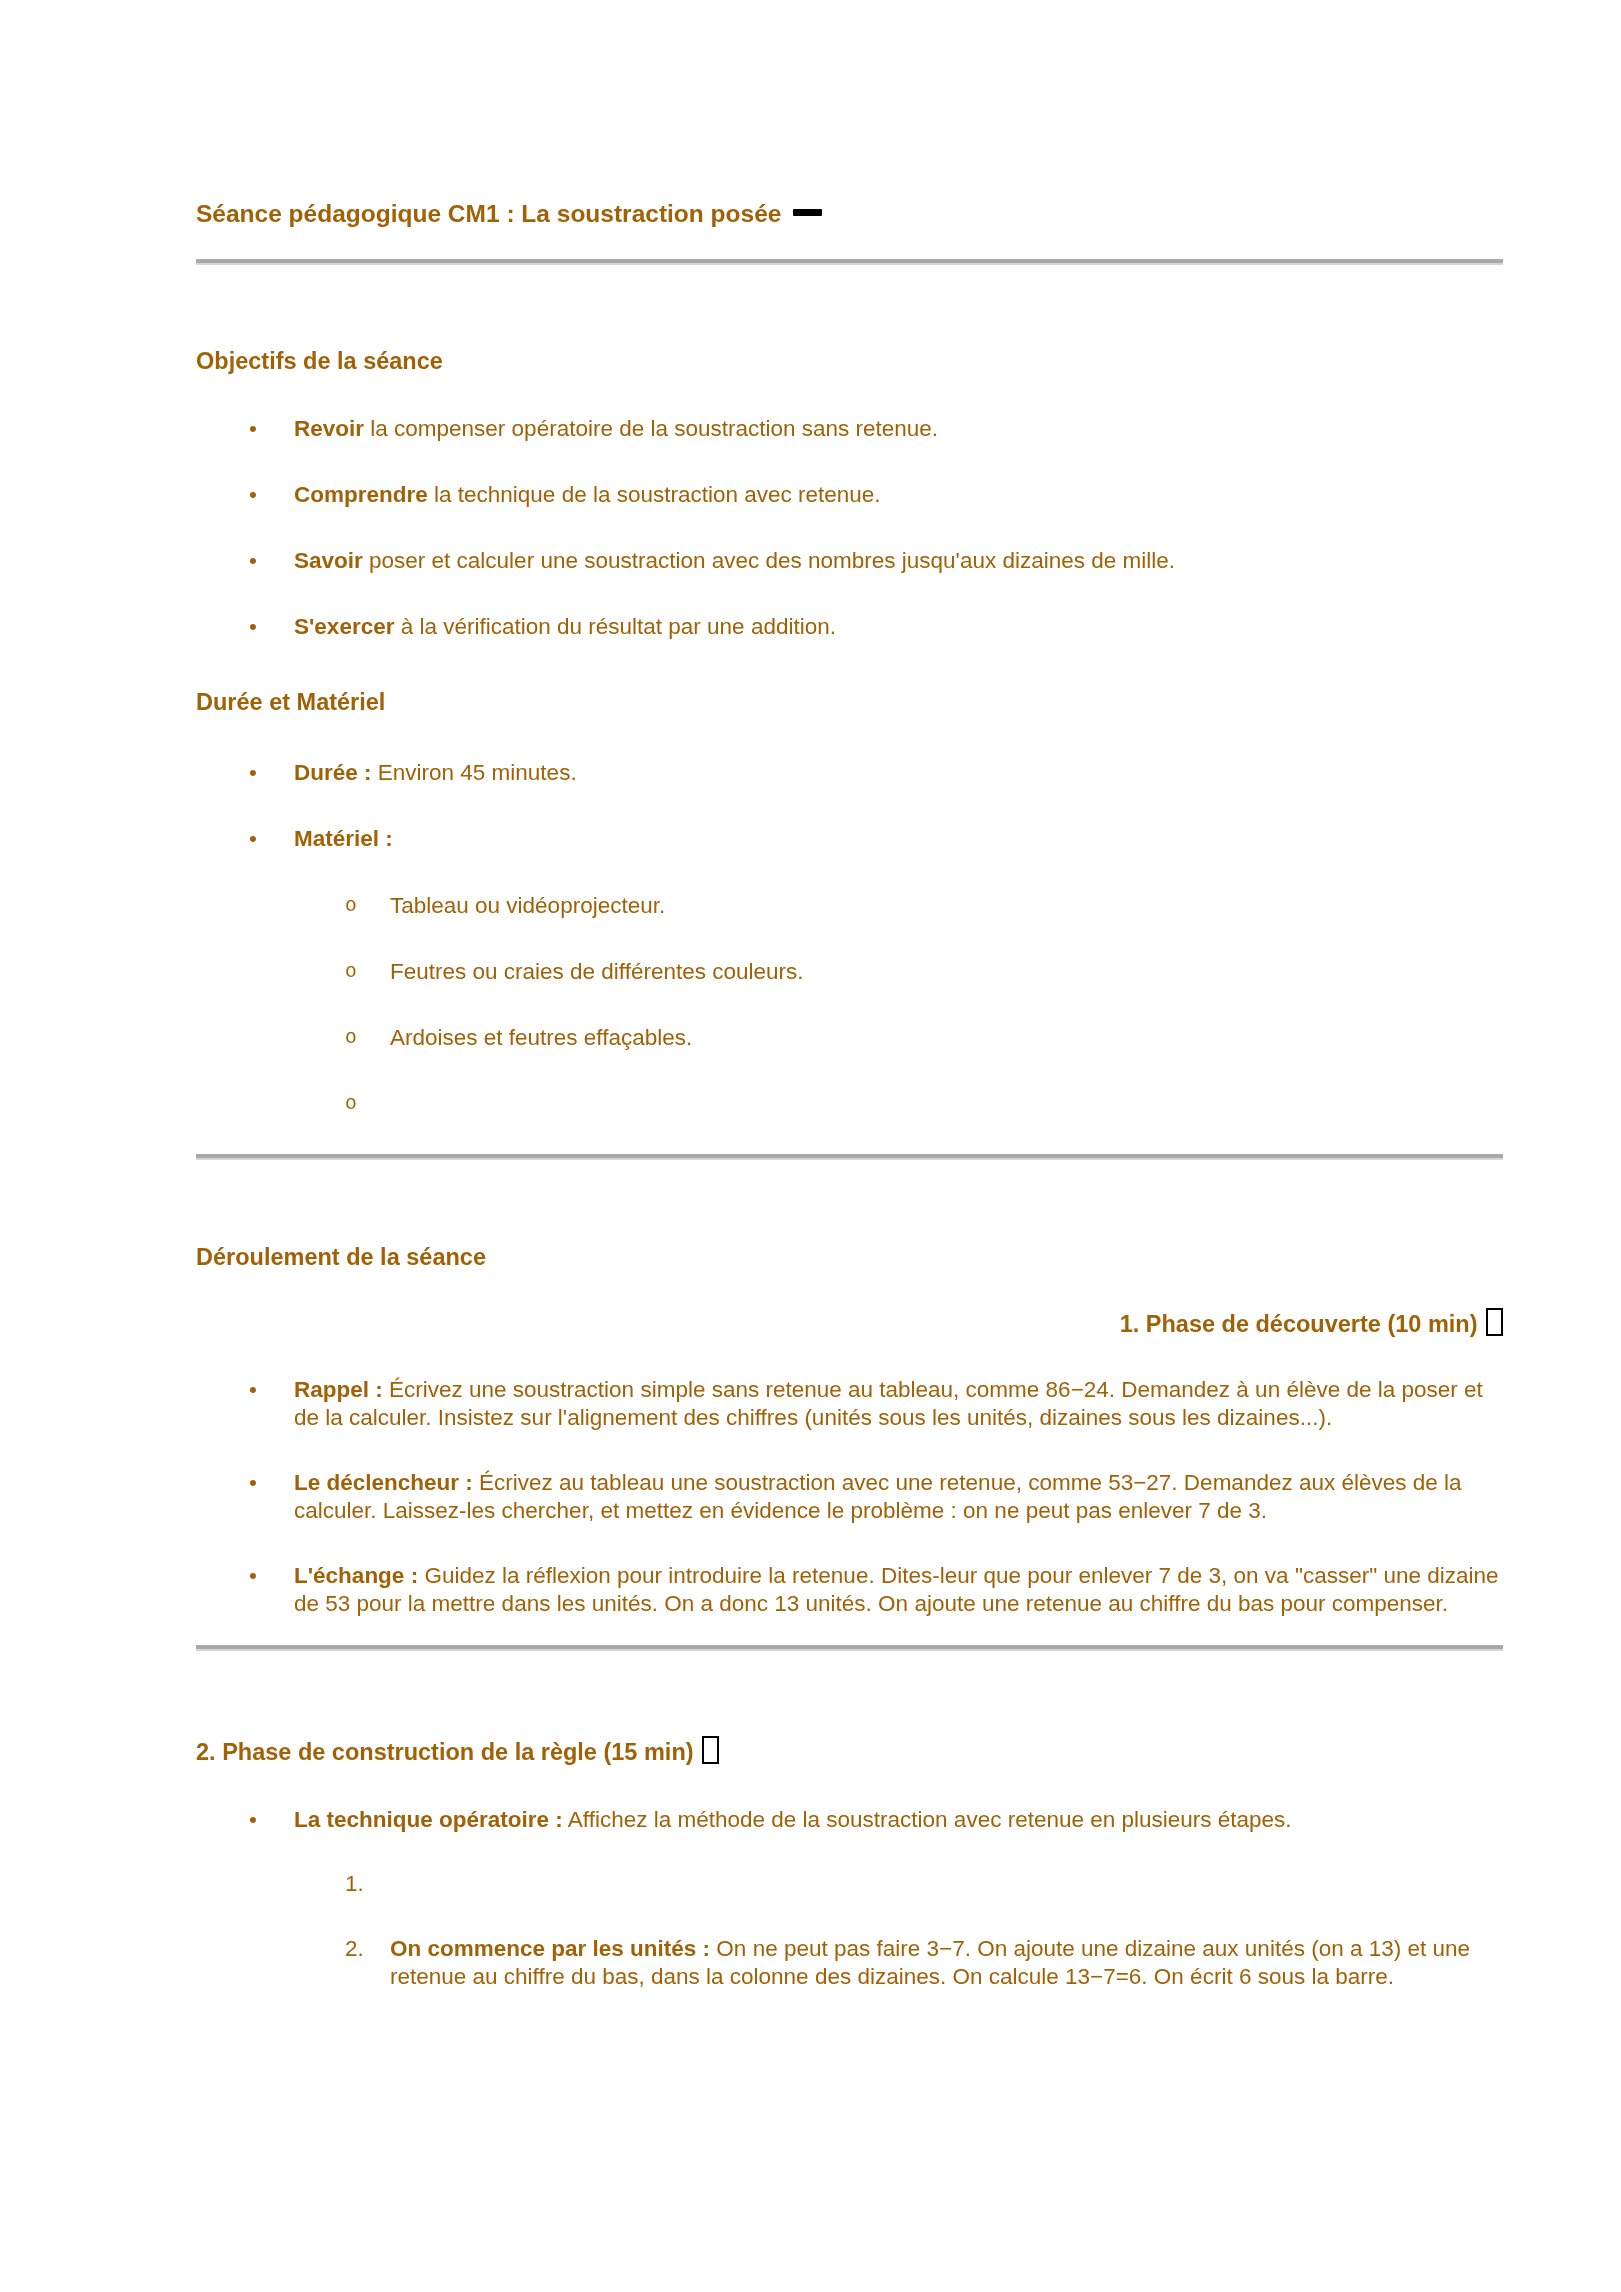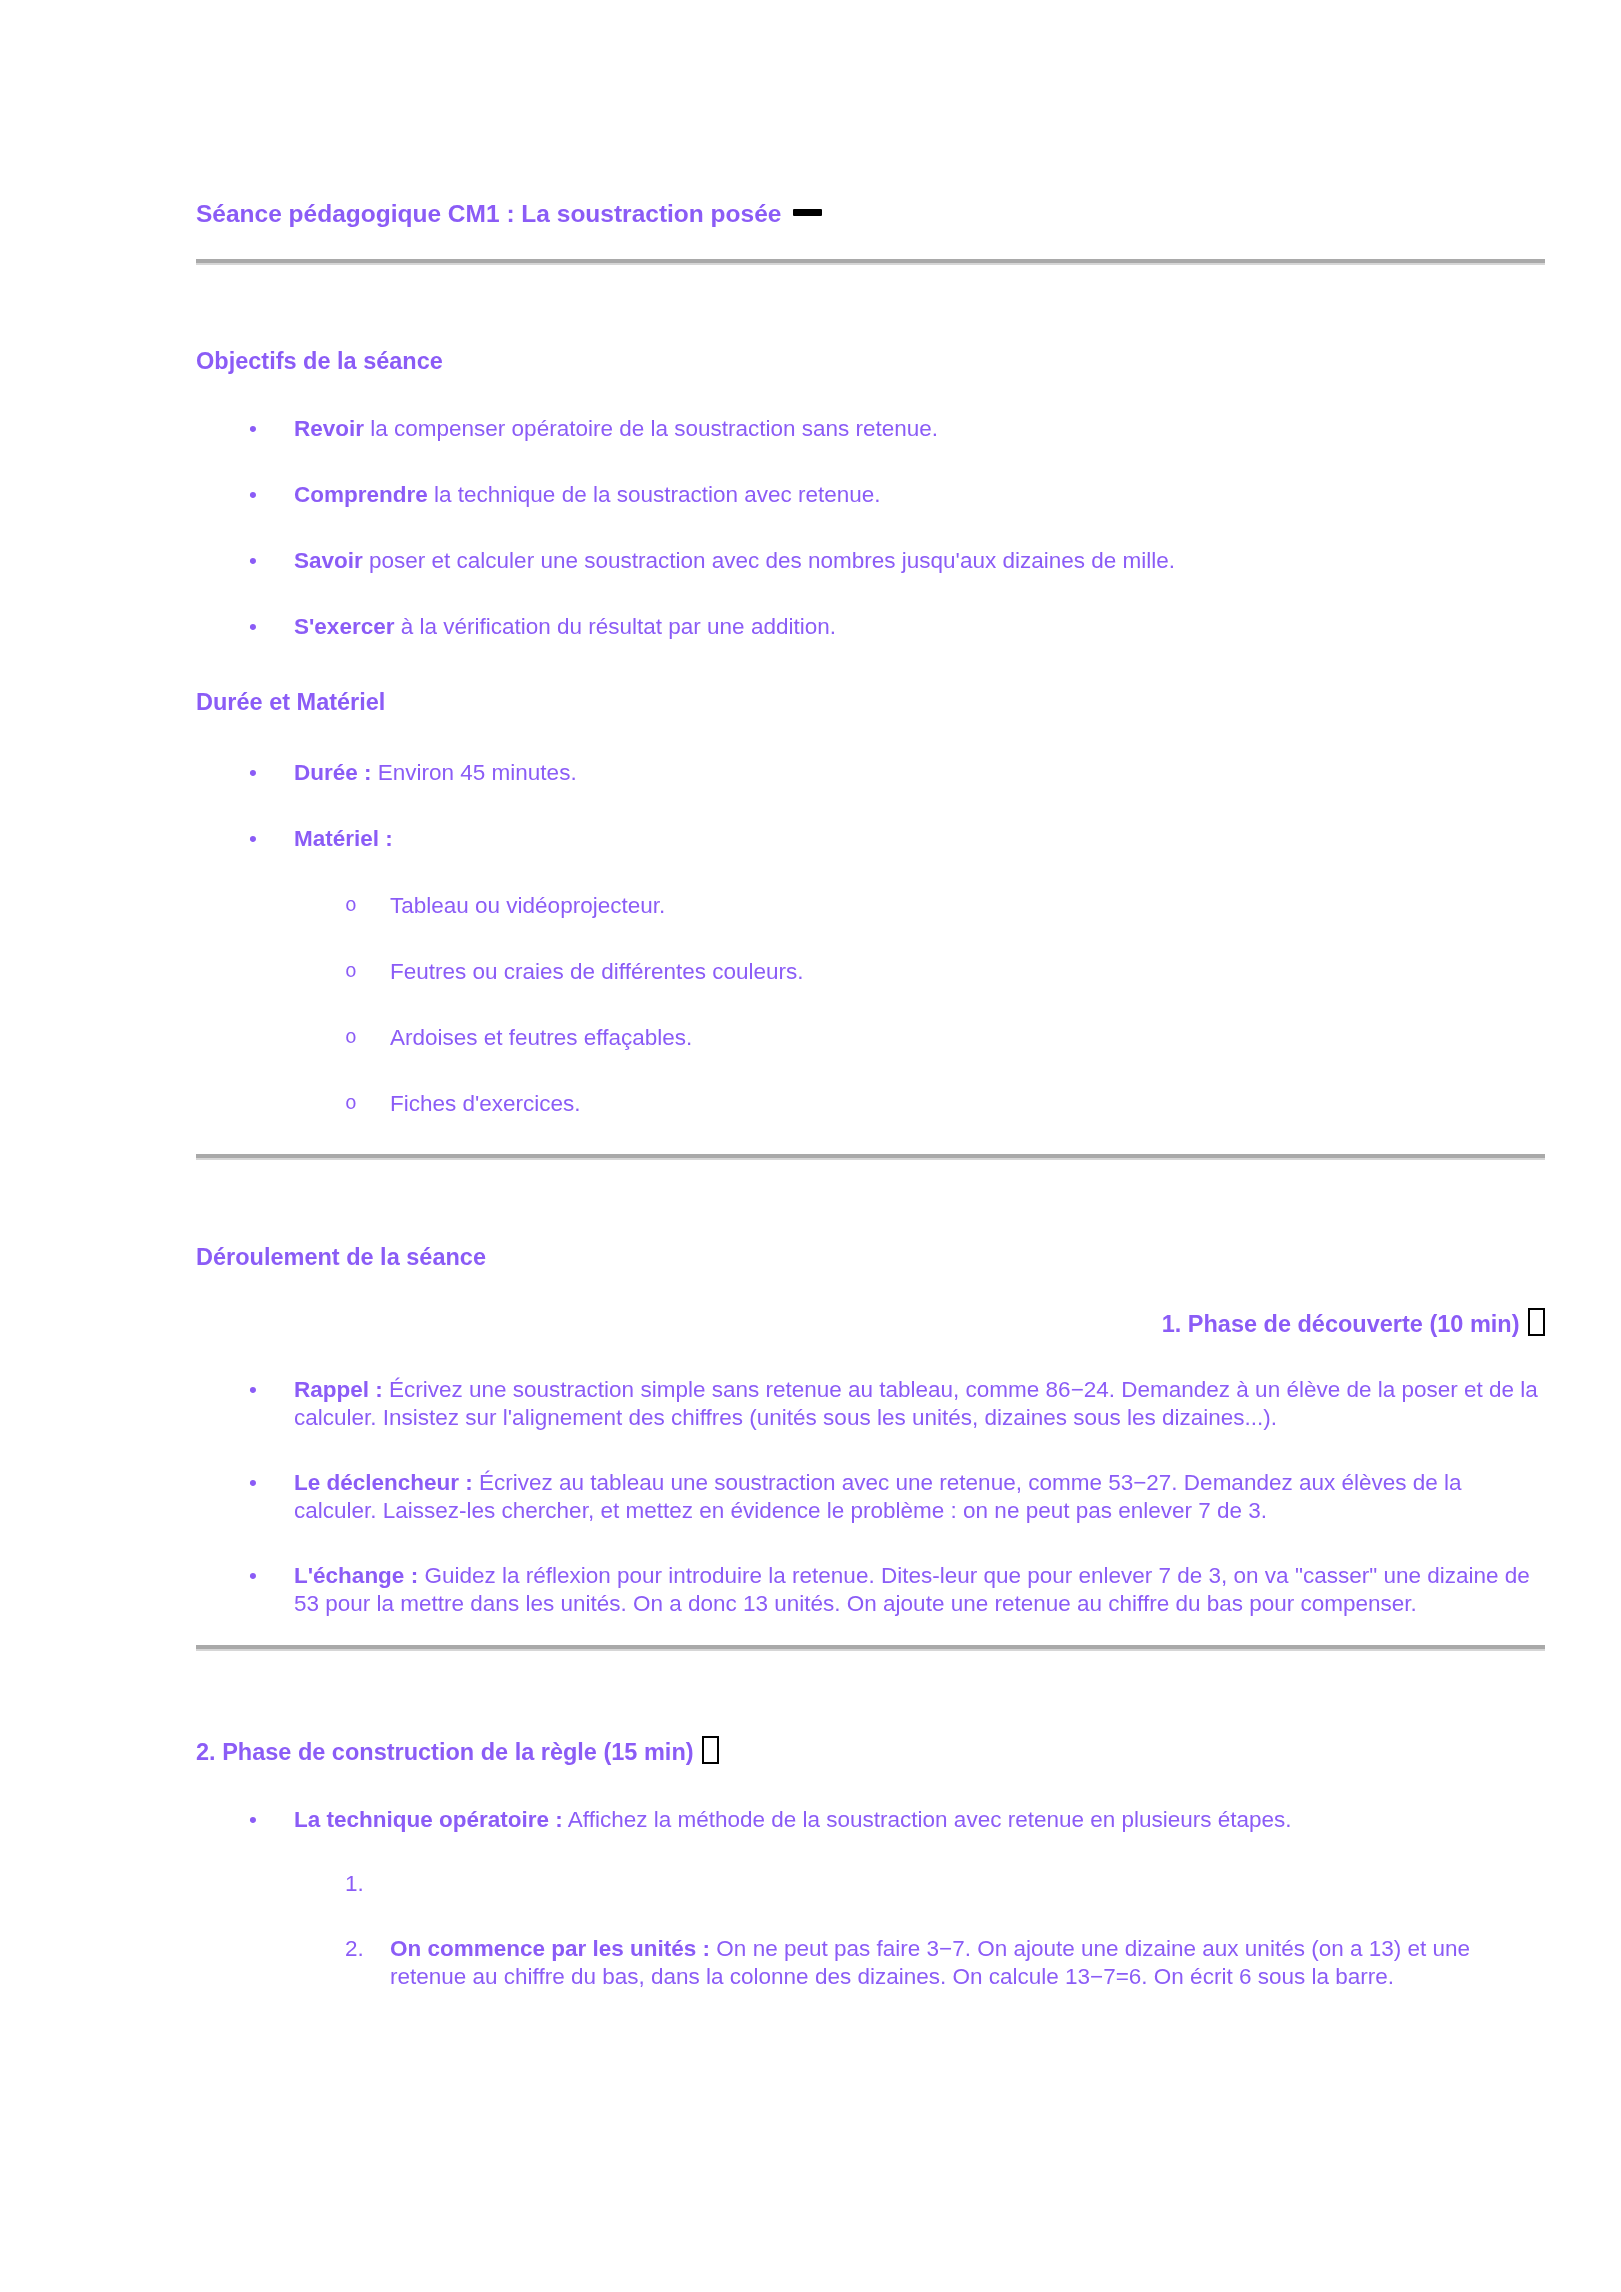--- a/index.html
+++ b/index.html
@@ -1,22 +1,22 @@
 <!DOCTYPE html>
 <html><head>
 <meta charset="utf-8">
 <style>
   html,body { margin:0; padding:0; background:#ffffff; }
   .page {
     position:relative;
     width:1621px; height:2293px;
     box-sizing:border-box;
-    padding:199px 76px 0 196px;
+    padding:199px 118px 0 196px;
     background:#ffffff;
-    color:#8b5cf6;
+    color:#a16207;
     font-family:"Liberation Sans", sans-serif;
     font-size:22.5px; line-height:28px;
     overflow:hidden;
   }
   .doc-title { margin:0; font-size:24.5px; line-height:29px; font-weight:700; white-space:nowrap; }
   .dash {
     display:inline-block; width:29px; height:6.9px; background:#000;
     margin-left:11.8px; vertical-align:5.9px; border-radius:1px;
   }
   .rule { height:3.9px; background:#a9a9a9; border:0; border-bottom:2px solid #d6d6d6; }
@@ -102,21 +102,20 @@
     <div class="li li-l2">
       <span class="marker marker-o">o</span>
       <div class="txt">Feutres ou craies de différentes couleurs.</div>
     </div>
     <div class="li li-l2">
       <span class="marker marker-o">o</span>
       <div class="txt">Ardoises et feutres effaçables.</div>
     </div>
     <div class="li li-l2">
       <span class="marker marker-o">o</span>
-      <div class="txt">Fiches d'exercices.</div>
     </div>
   </div>
 
   <div class="rule" id="rule2"></div>
 
   <h2 class="h2" id="h-deroulement">Déroulement de la séance</h2>
 
   <h3 class="h3" id="h-phase1"><span>1. Phase de découverte (10 min)</span><span class="tofu"></span></h3>
 
   <div class="list gap38" id="ul-phase1">

